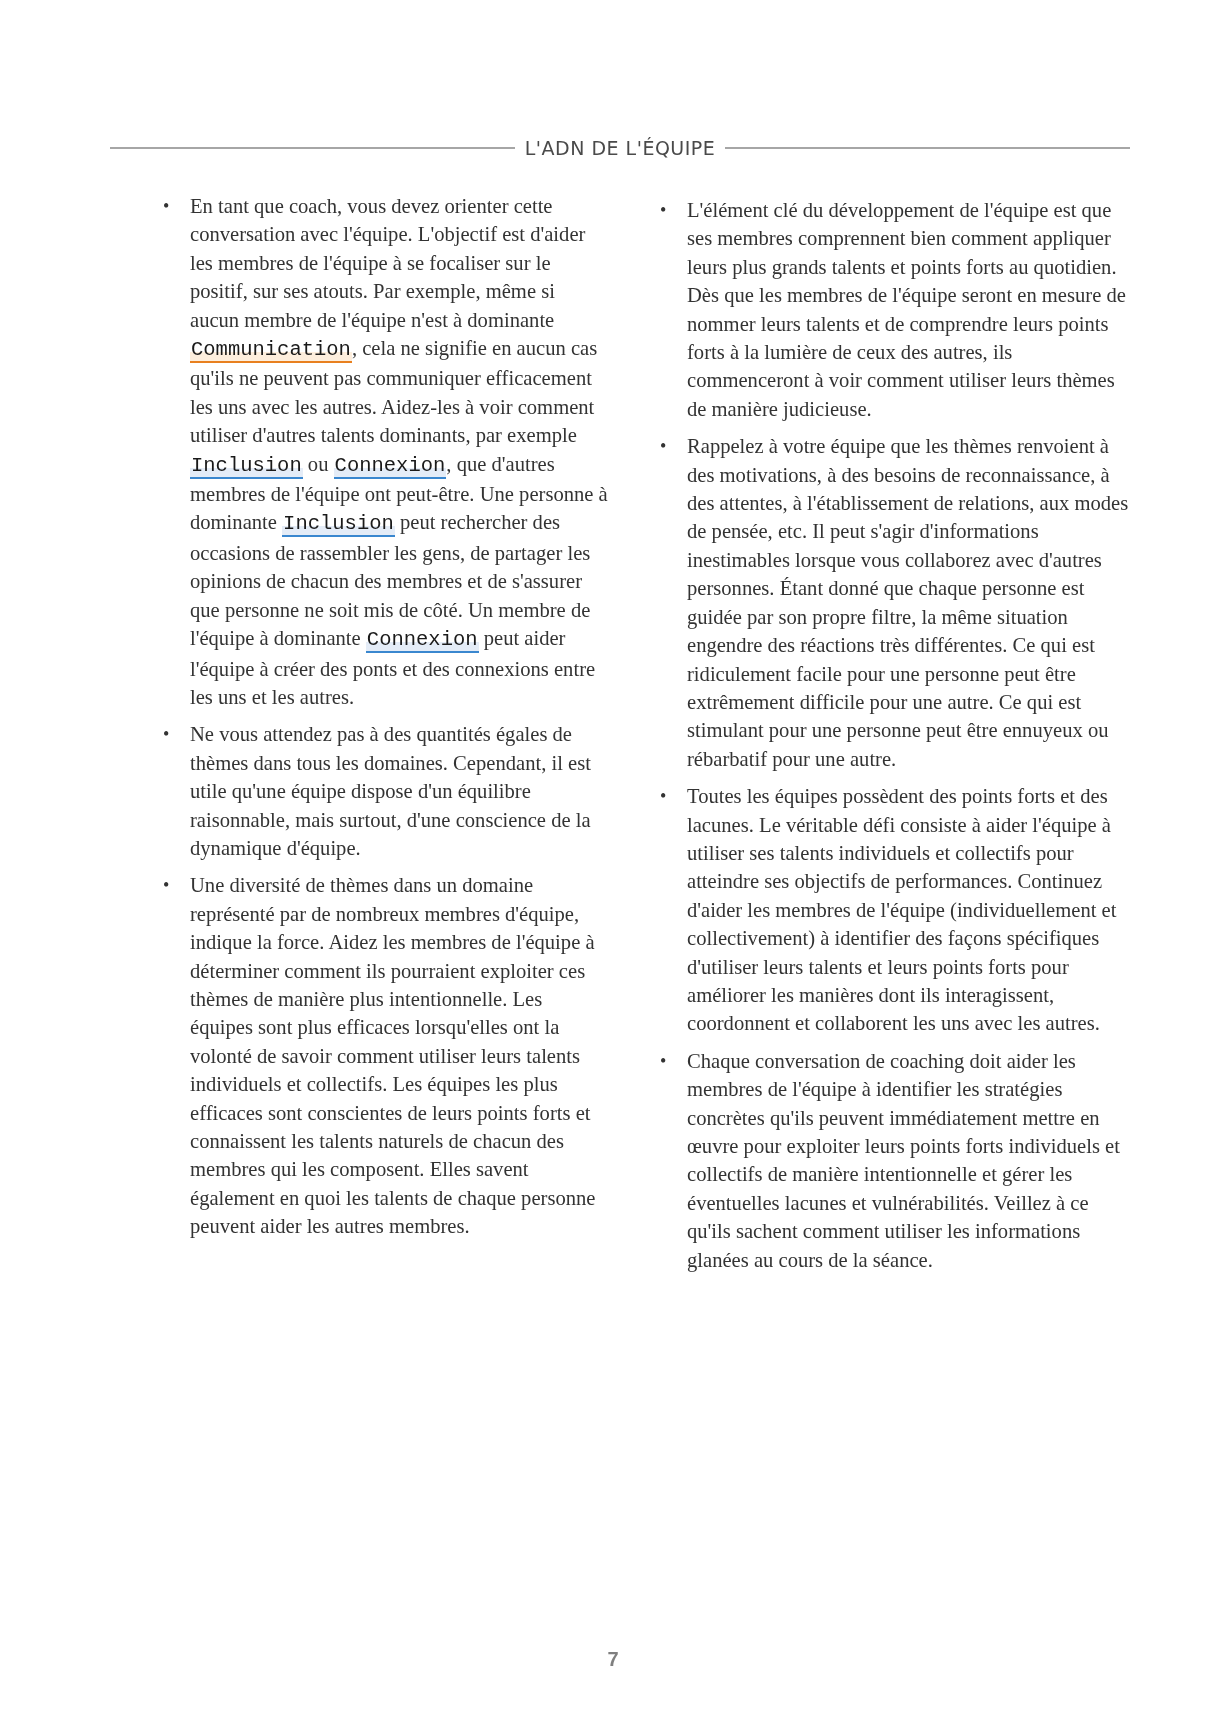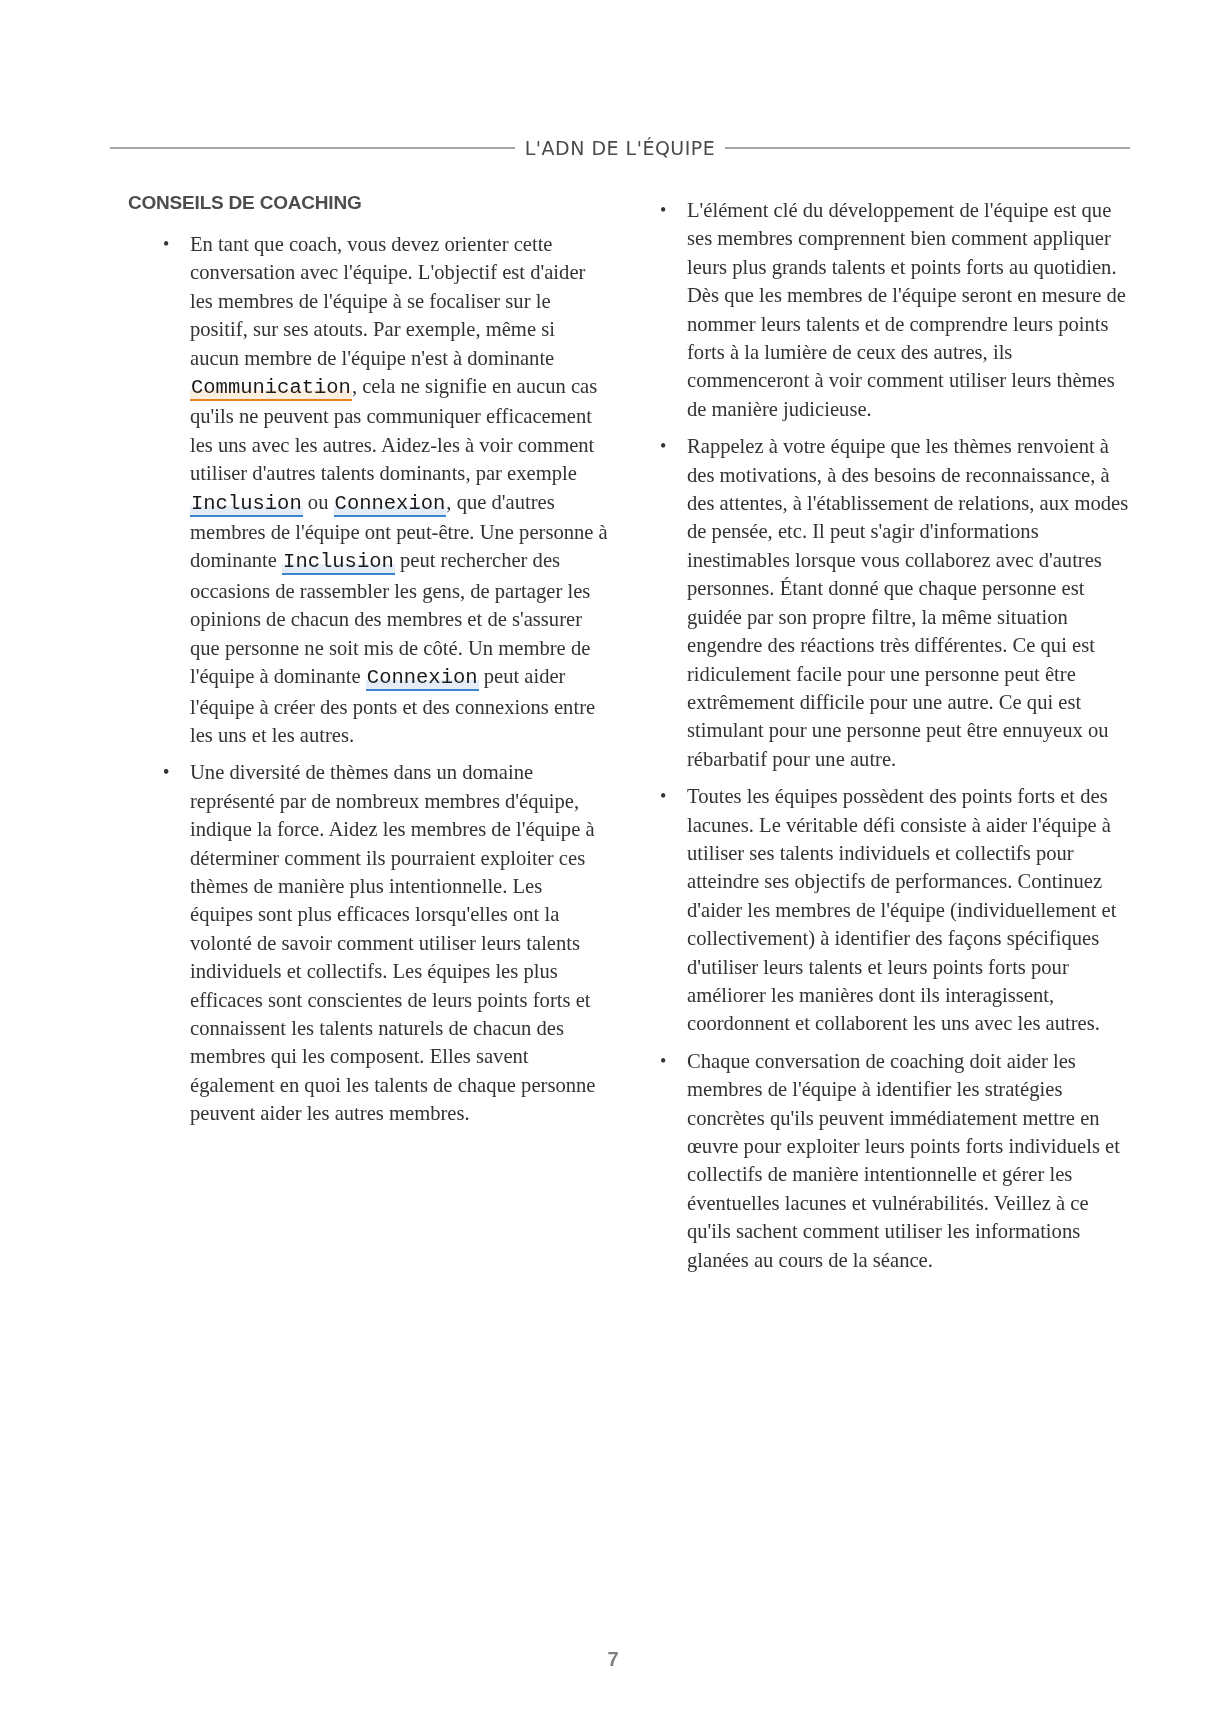--- a/index.html
+++ b/index.html
@@ -48,24 +48,23 @@
 </head>
 <body>
 
 <div class="page-header">
   <div class="rule"></div>
   <div class="title">L'ADN DE L'ÉQUIPE</div>
   <div class="rule"></div>
 </div>
 
 <div class="col col-left">
-  <h2 class="section-title">CONSEILS DE COACHING</h2>
   <ul class="tips" id="left-list">
       <li><span class="bullet">•</span><span>En tant que coach, vous devez orienter cette conversation avec l'équipe. L'objectif est d'aider les membres de l'équipe à se focaliser sur le positif, sur ses atouts. Par exemple, même si aucun membre de l'équipe n'est à dominante </span><span class="theme orange">Communication</span><span>, cela ne signifie en aucun cas qu'ils ne peuvent pas communiquer efficacement les uns avec les autres. Aidez-les à voir comment utiliser d'autres talents dominants, par exemple </span><span class="theme blue">Inclusion</span><span> ou </span><span class="theme blue">Connexion</span><span>, que d'autres membres de l'équipe ont peut-être. Une personne à dominante </span><span class="theme blue">Inclusion</span><span> peut rechercher des occasions de rassembler les gens, de partager les opinions de chacun des membres et de s'assurer que personne ne soit mis de côté. Un membre de l'équipe à dominante </span><span class="theme blue">Connexion</span><span> peut aider l'équipe à créer des ponts et des connexions entre les uns et les autres.</span></li>
-      <li><span class="bullet">•</span></li>
+      <li><span class="bullet">•</span><span>Ne vous attendez pas à des quantités égales de thèmes dans tous les domaines. Cependant, il est utile qu'une équipe dispose d'un équilibre raisonnable, mais surtout, d'une conscience de la dynamique d'équipe.</span></li>
       <li><span class="bullet">•</span><span>Une diversité de thèmes dans un domaine représenté par de nombreux membres d'équipe, indique la force. Aidez les membres de l'équipe à déterminer comment ils pourraient exploiter ces thèmes de manière plus intentionnelle. Les équipes sont plus efficaces lorsqu'elles ont la volonté de savoir comment utiliser leurs talents individuels et collectifs. Les équipes les plus efficaces sont conscientes de leurs points forts et connaissent les talents naturels de chacun des membres qui les composent. Elles savent également en quoi les talents de chaque personne peuvent aider les autres membres.</span></li>
     </ul>
 </div>
 
 <div class="col col-right">
   <ul class="tips" id="right-list">
       <li><span class="bullet">•</span><span>L'élément clé du développement de l'équipe est que ses membres comprennent bien comment appliquer leurs plus grands talents et points forts au quotidien. Dès que les membres de l'équipe seront en mesure de nommer leurs talents et de comprendre leurs points forts à la lumière de ceux des autres, ils commenceront à voir comment utiliser leurs thèmes de manière judicieuse.</span></li>
       <li><span class="bullet">•</span><span>Rappelez à votre équipe que les thèmes renvoient à des motivations, à des besoins de reconnaissance, à des attentes, à l'établissement de relations, aux modes de pensée, etc. Il peut s'agir d'informations inestimables lorsque vous collaborez avec d'autres personnes. Étant donné que chaque personne est guidée par son propre filtre, la même situation engendre des réactions très différentes. Ce qui est ridiculement facile pour une personne peut être extrêmement difficile pour une autre. Ce qui est stimulant pour une personne peut être ennuyeux ou rébarbatif pour une autre.</span></li>
       <li><span class="bullet">•</span><span>Toutes les équipes possèdent des points forts et des lacunes. Le véritable défi consiste à aider l'équipe à utiliser ses talents individuels et collectifs pour atteindre ses objectifs de performances. Continuez d'aider les membres de l'équipe (individuellement et collectivement) à identifier des façons spécifiques d'utiliser leurs talents et leurs points forts pour améliorer les manières dont ils interagissent, coordonnent et collaborent les uns avec les autres.</span></li>
       <li><span class="bullet">•</span><span>Chaque conversation de coaching doit aider les membres de l'équipe à identifier les stratégies concrètes qu'ils peuvent immédiatement mettre en œuvre pour exploiter leurs points forts individuels et collectifs de manière intentionnelle et gérer les éventuelles lacunes et vulnérabilités. Veillez à ce qu'ils sachent comment utiliser les informations glanées au cours de la séance.</span></li>

